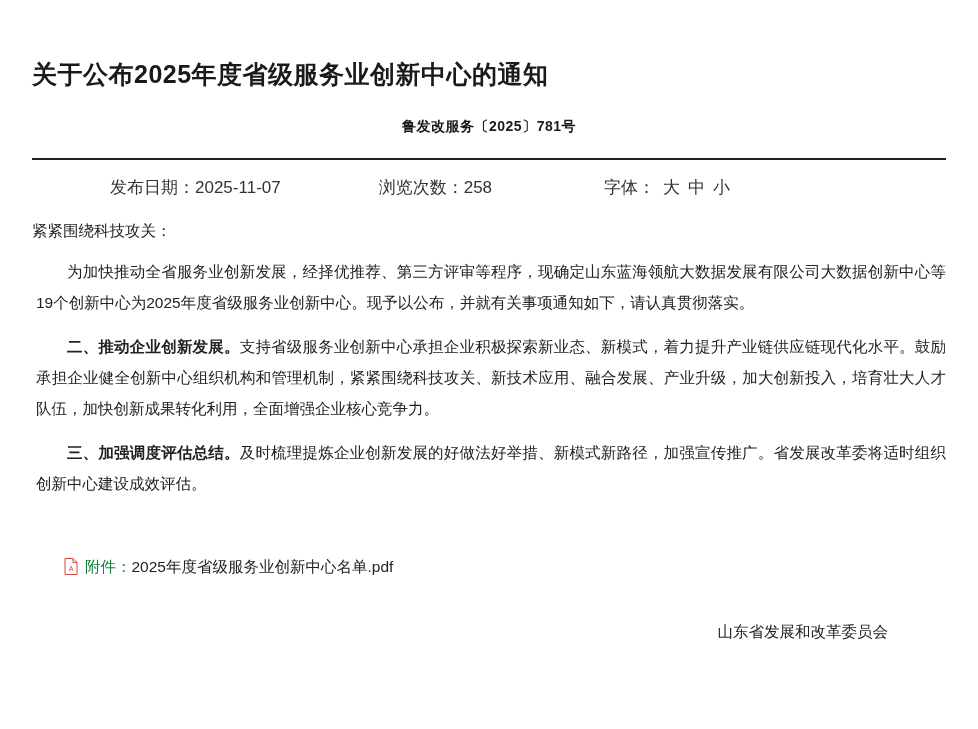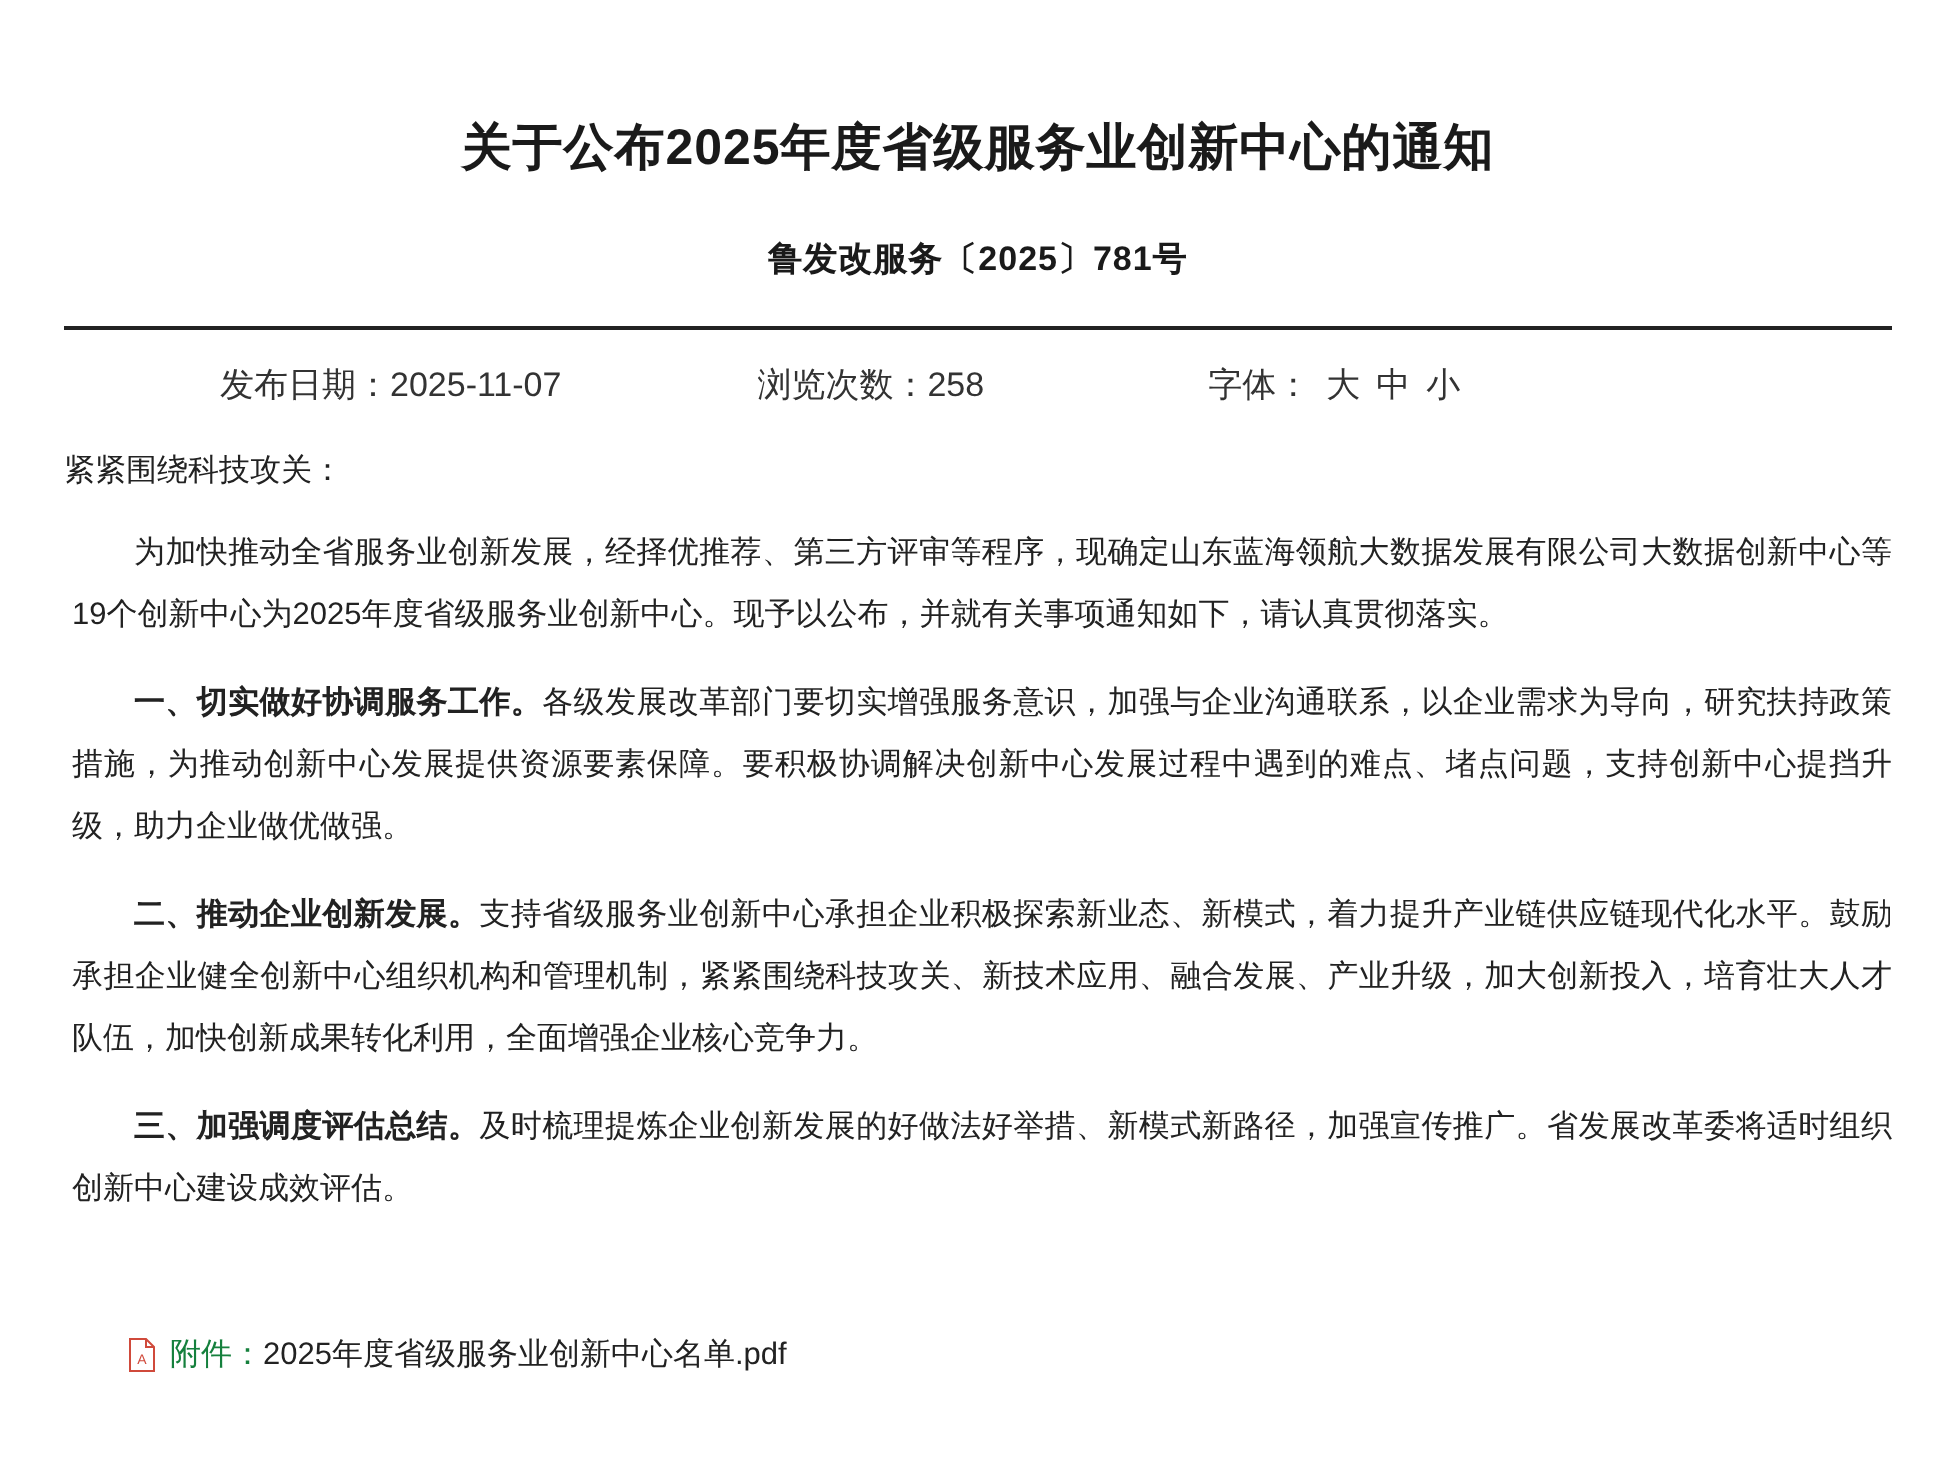--- a/index.html
+++ b/index.html
@@ -15,31 +15,30 @@
     overflow: hidden;
   }
   .page {
     width: 978px;
     height: 729px;
     box-sizing: border-box;
     padding: 0 32px;
     position: relative;
   }
   .doc-title {
-    text-align: center;
     font-size: 25px;
     font-weight: bold;
     color: #1a1a1a;
     letter-spacing: 0.5px;
     padding-top: 40px;
     line-height: 1.4;
   }
   .doc-number {
     text-align: center;
-    font-size: 17px;
+    font-size: 14px;
     font-weight: bold;
     color: #1a1a1a;
     margin-top: 26px;
     letter-spacing: 0.5px;
   }
   .divider {
     border-top: 2px solid #222222;
     margin: 22px 0 0 0;
   }
   .meta-bar {
@@ -154,23 +153,20 @@
   </div>
 
   <div class="body-wrap">
 
     <p class="para salutation">紧紧围绕科技攻关：</p>
 
     <p class="para indent">
       <span>为加快推动全省服务业创新发展，经择优推荐、第三方评审等程序，现确定山东蓝海领航大数据发展有限公司大数据创新中心等19个创新中心为2025年度省级服务业创新中心。现予以公布，并就有关事项通知如下，请认真贯彻落实。</span>
     </p>
 
-    <p class="para indent">
-      <span class="bold-run">一、切实做好协调服务工作。</span><span>各级发展改革部门要切实增强服务意识，加强与企业沟通联系，以企业需求为导向，研究扶持政策措施，为推动创新中心发展提供资源要素保障。要积极协调解决创新中心发展过程中遇到的难点、堵点问题，支持创新中心提挡升级，助力企业做优做强。</span>
-    </p>
 
     <p class="para indent">
       <span class="bold-run">二、推动企业创新发展。</span><span>支持省级服务业创新中心承担企业积极探索新业态、新模式，着力提升产业链供应链现代化水平。鼓励承担企业健全创新中心组织机构和管理机制，紧紧围绕科技攻关、新技术应用、融合发展、产业升级，加大创新投入，培育壮大人才队伍，加快创新成果转化利用，全面增强企业核心竞争力。</span>
     </p>
 
     <p class="para indent">
       <span class="bold-run">三、加强调度评估总结。</span><span>及时梳理提炼企业创新发展的好做法好举措、新模式新路径，加强宣传推广。省发展改革委将适时组织创新中心建设成效评估。</span>
     </p>
 
     <div class="attachment">

